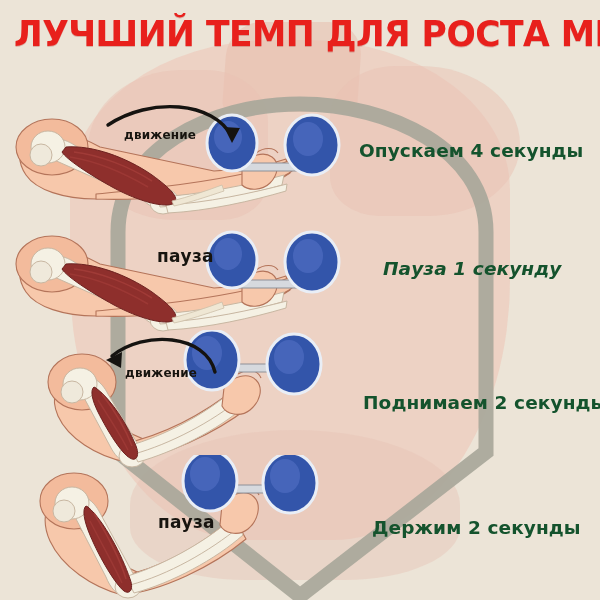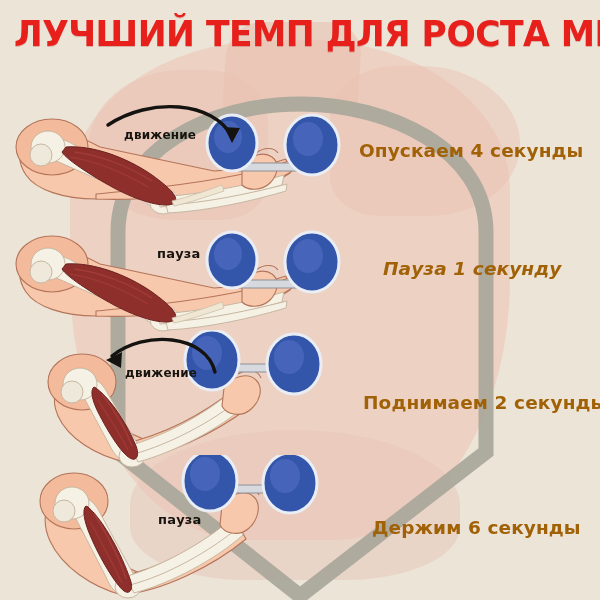--- a/index.html
+++ b/index.html
@@ -60,27 +60,27 @@
   .arm{position:absolute;left:0;top:0;width:350px;height:130px;}
   .arm svg{display:block;}
 
   .annot{
     position:absolute;
     font-weight:bold;
     color:#17140f;
     white-space:nowrap;
   }
   .annot.move{font-size:12px;letter-spacing:.2px;}
-  .annot.pause{font-size:13px;letter-spacing:.2px;}
+  .annot.pause{font-size:17px;letter-spacing:.2px;}
 
   .steplabel{
     position:absolute;
     font-size:18.5px;
     font-weight:bold;
-    color:#a16207;
+    color:#14532d;
     white-space:nowrap;
     letter-spacing:.1px;
   }
 </style>
 </head>
 <body>
 
 <div id="poster">
 
   <div class="bg-base"></div>
@@ -296,16 +296,16 @@
         <g>
           <rect x="212" y="30" width="74" height="8" rx="3" fill="#d6d9de" stroke="#8d9098" stroke-width="1"></rect>
           <ellipse cx="210" cy="26" rx="27" ry="30" fill="#3355aa" stroke="#e9eef6" stroke-width="3"></ellipse>
           <ellipse cx="205" cy="19" rx="15" ry="17" fill="#4a69bd" opacity=".85"></ellipse>
           <ellipse cx="290" cy="28" rx="27" ry="30" fill="#3355aa" stroke="#e9eef6" stroke-width="3"></ellipse>
           <ellipse cx="285" cy="21" rx="15" ry="17" fill="#4a69bd" opacity=".85"></ellipse>
         </g>
       </svg>
     </div>
     <div class="annot pause" style="left:158px;top:57px;">пауза</div>
-    <div class="steplabel" style="left:372px;top:62px;">Держим 6 секунды</div>
+    <div class="steplabel" style="left:372px;top:62px;">Держим 2 секунды</div>
   </div>
 
 </div>
 
 </body></html>

